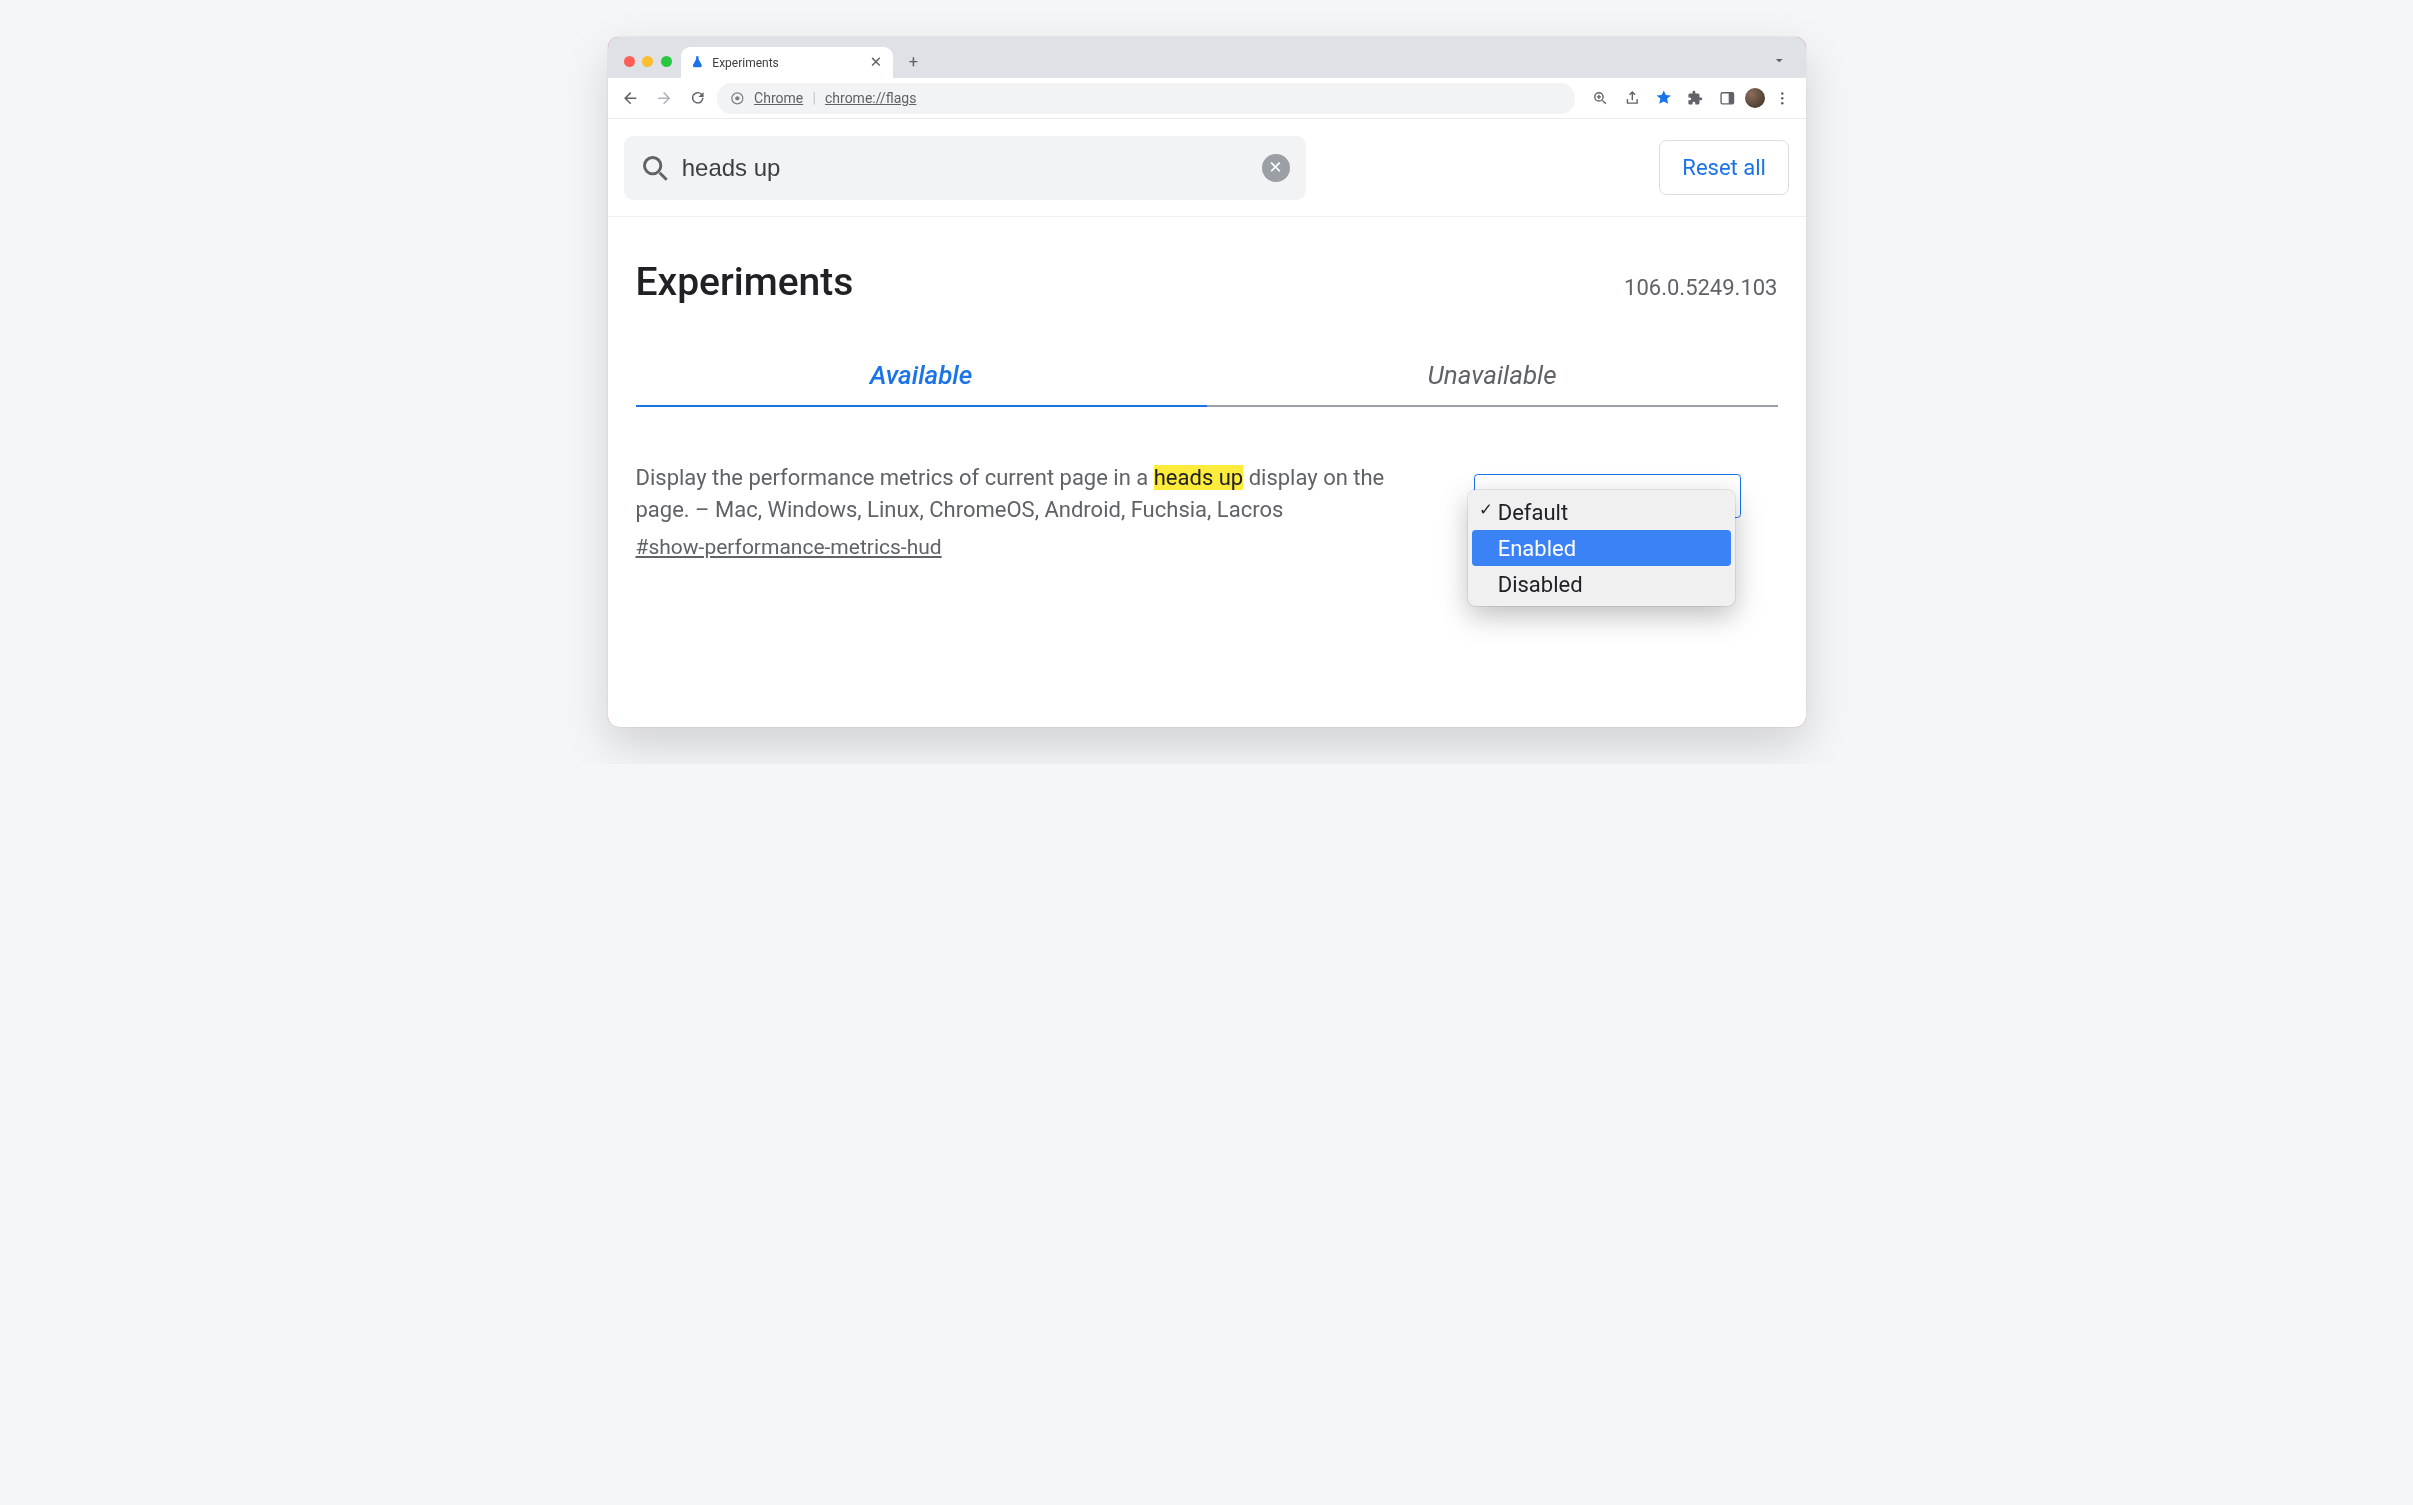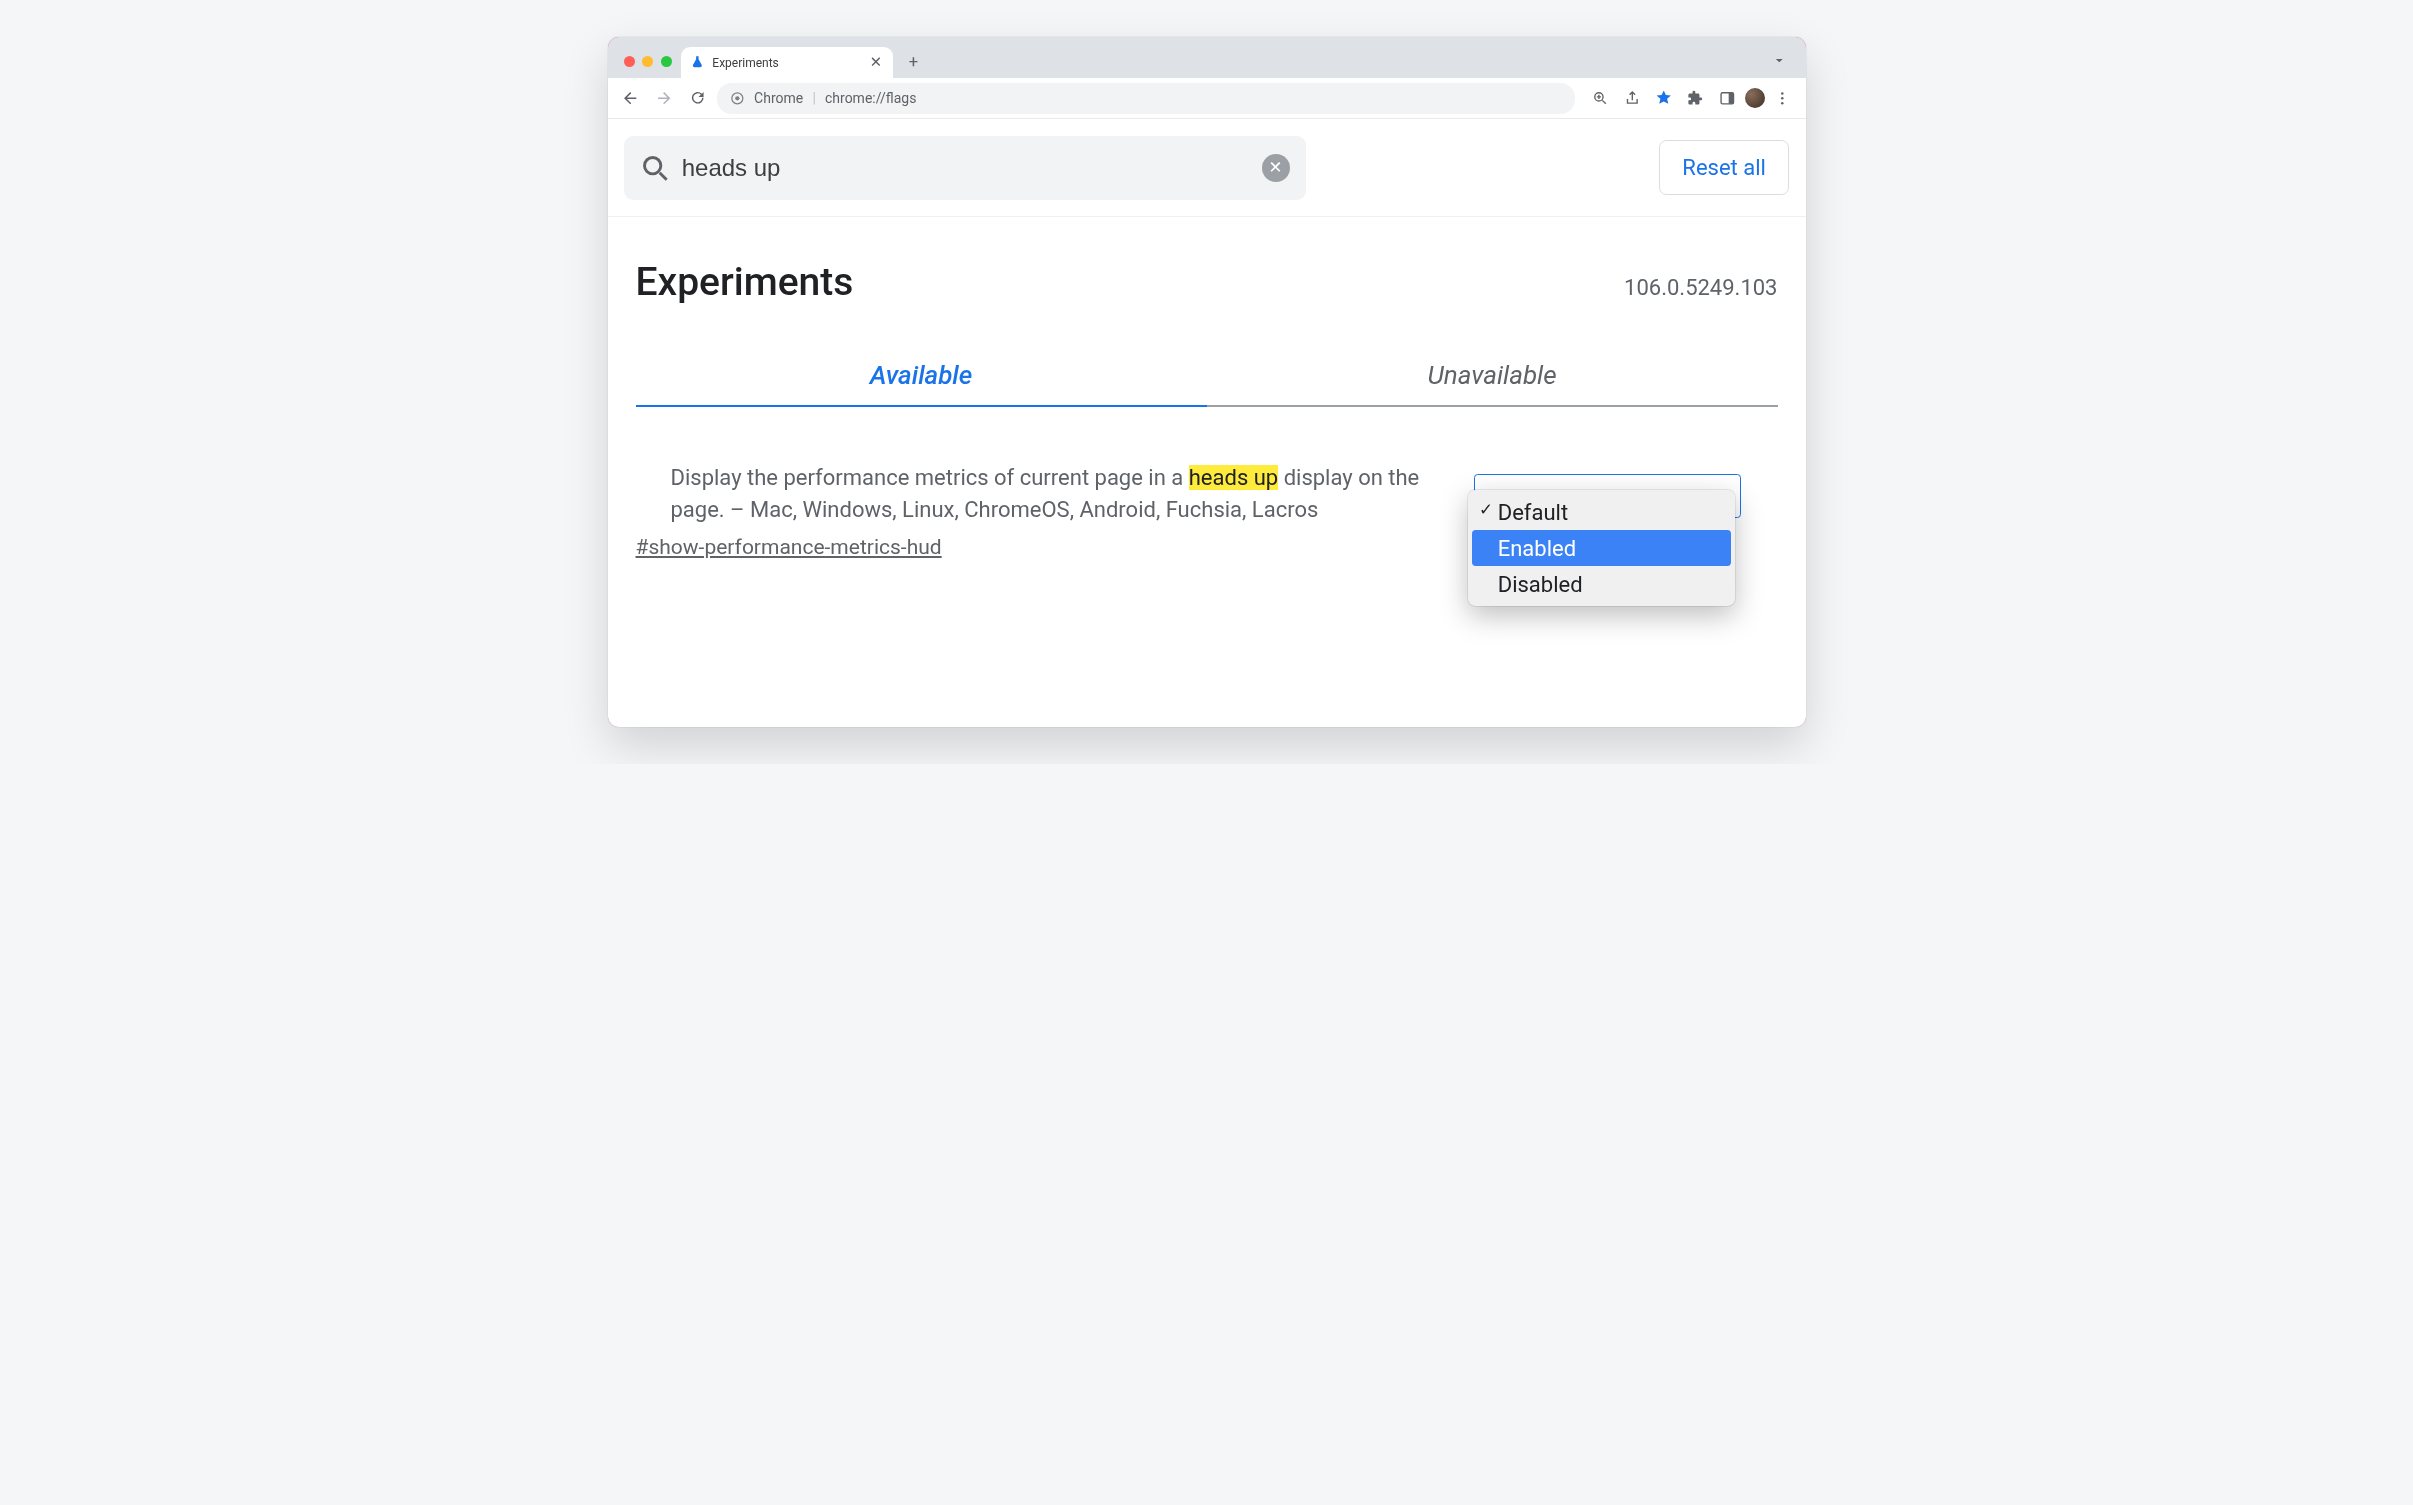--- a/index.html
+++ b/index.html
@@ -96,20 +96,21 @@
     flex: 1;
     height: 31px;
     background: #f1f3f4;
     border-radius: 14.7px;
     display: flex;
     align-items: center;
     padding: 0 13px;
     gap: 9.2px;
     color: #5f6368;
     font-size: 14px;
+    text-decoration: underline;
   }
   .omni-chrome-icon { width: 14.7px; height: 14.7px; opacity: .8; }
   .omni-prefix { color: #5f6368; }
   .omni-sep { color: #c0c3c8; }
   .omni-url { color: #5f6368; }
   .tb-right {
     display: flex;
     align-items: center;
     gap: 3.7px;
     padding-left: 5.5px;
@@ -215,21 +216,20 @@
   .flag-title {
     font-size: 22px;
     font-weight: 700;
     color: #202124;
     margin-bottom: 9.2px;
   }
   .flag-desc {
     font-size: 22px;
     color: #5f6368;
     line-height: 1.45;
-    margin-left: 35px;
   }
   .hl { background: #ffeb3b; color: #202124; }
   .flag-anchor {
     font-size: 21px;
     color: #5f6368;
     text-decoration: underline;
     margin-top: 9.2px;
     display: inline-block;
   }
   .select-wrap {

